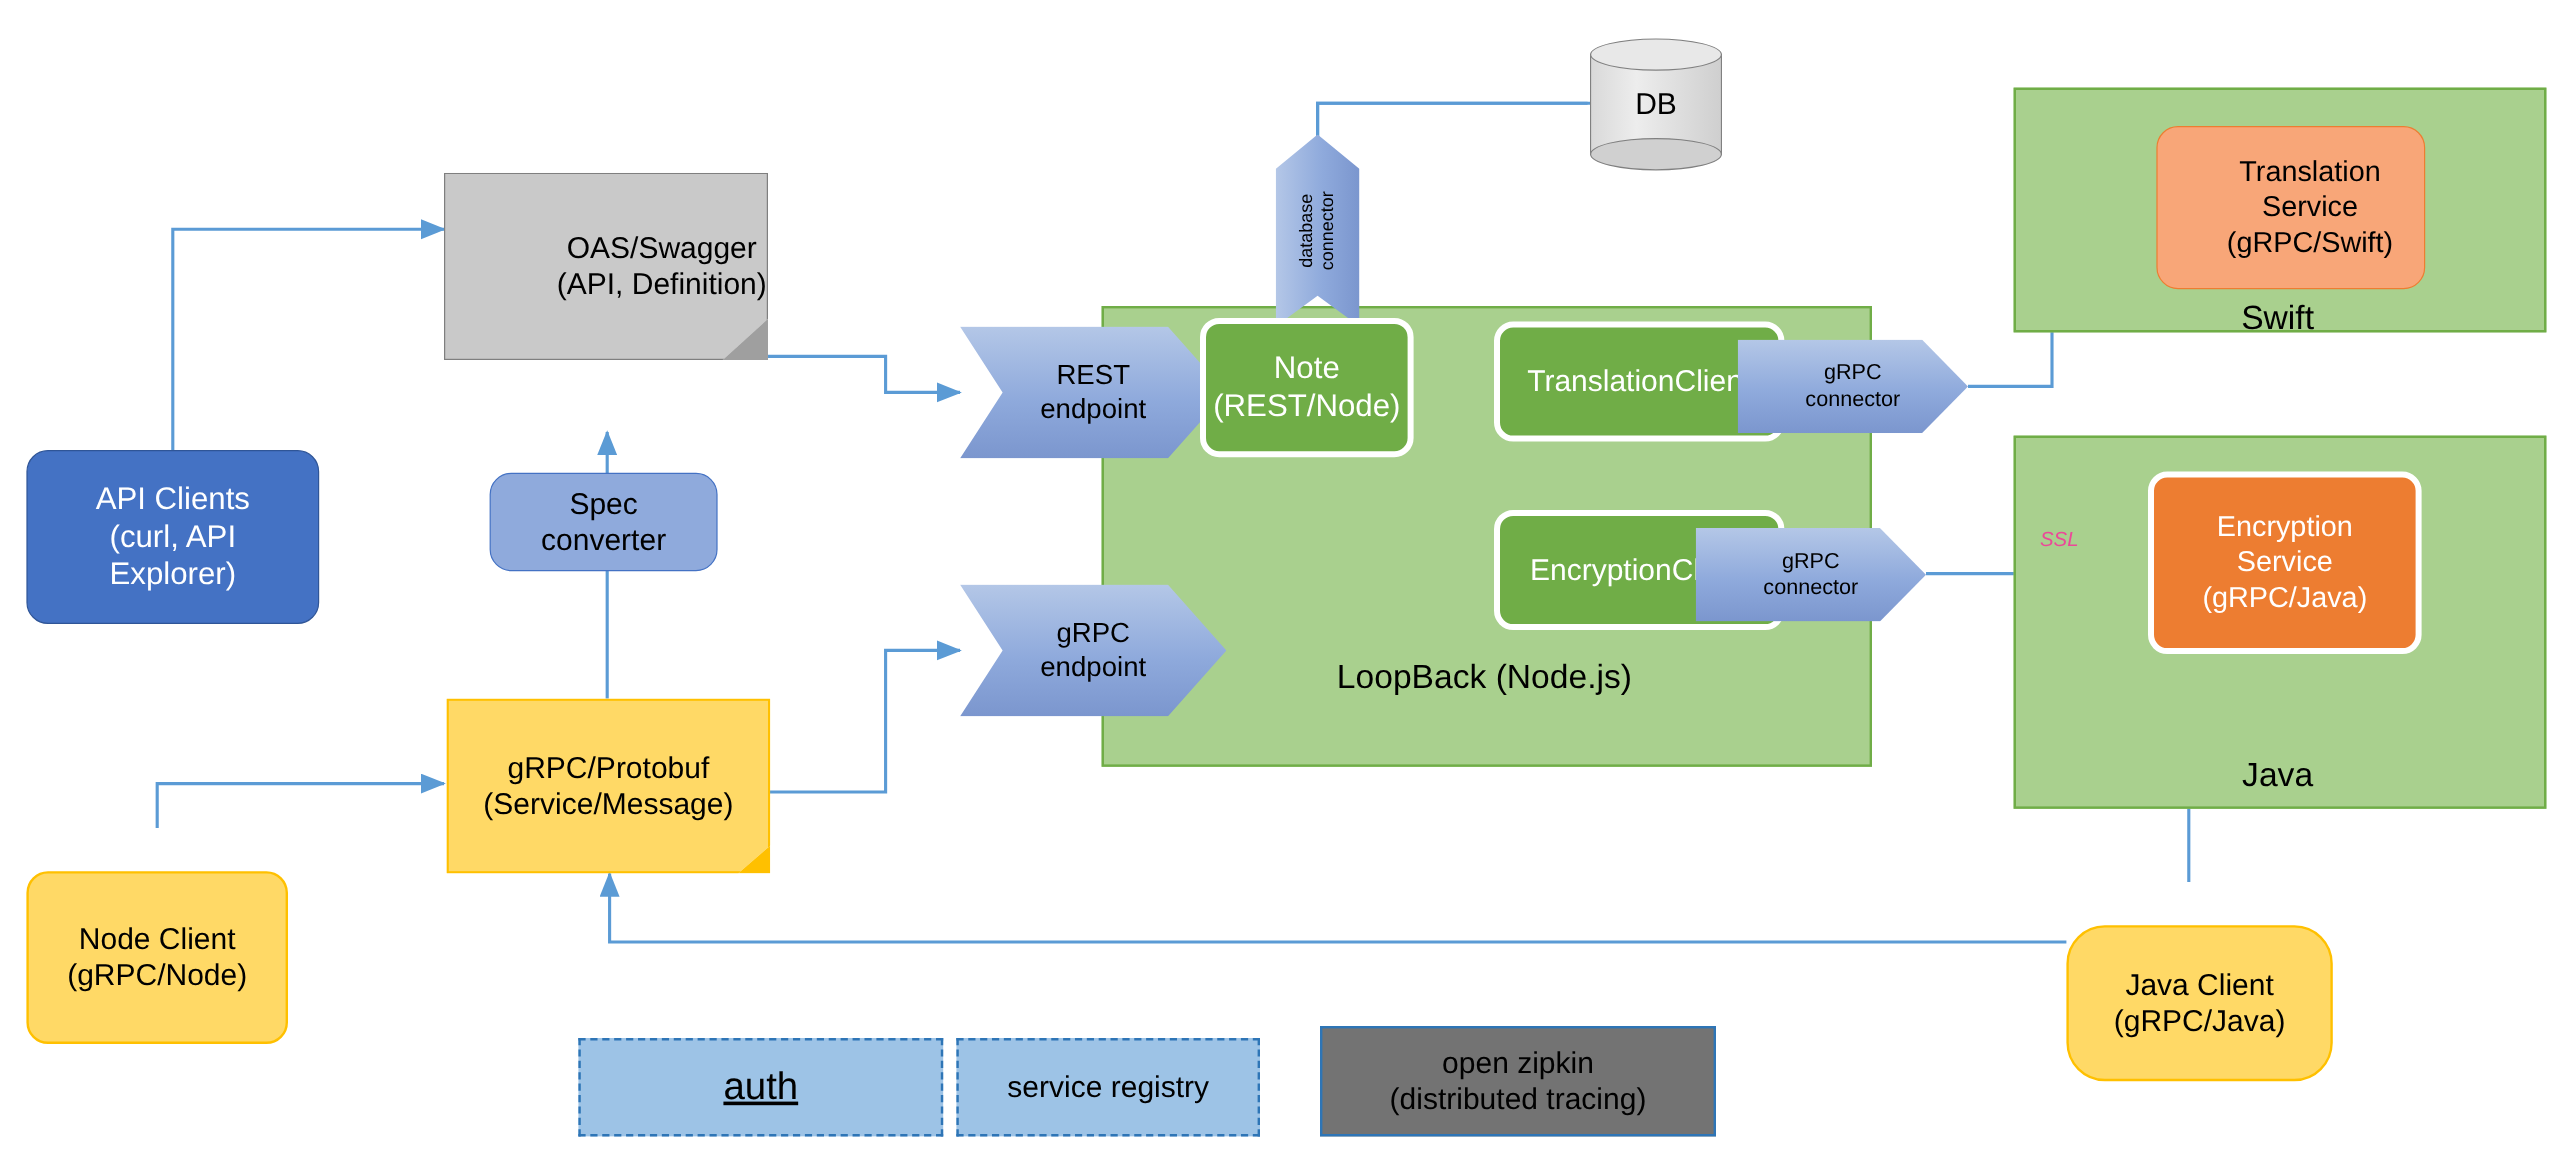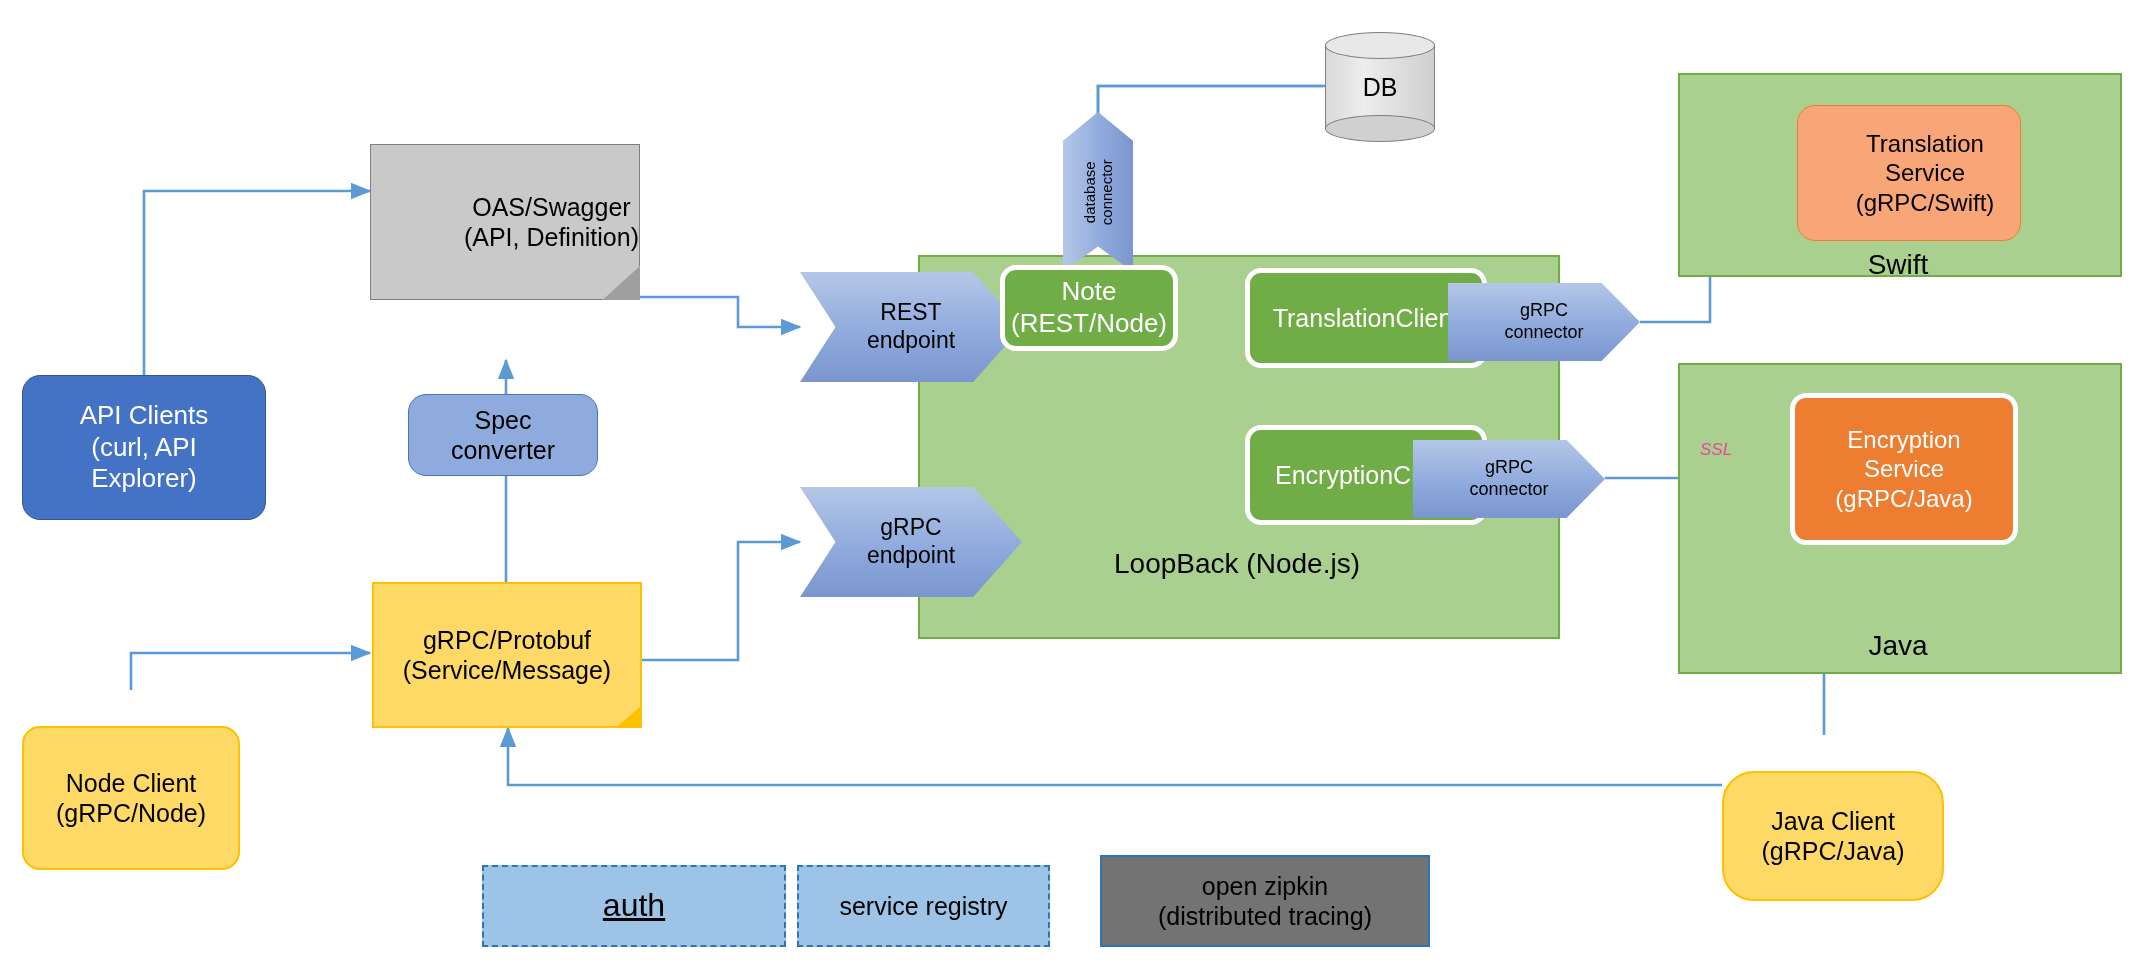--- a/index.html
+++ b/index.html
@@ -314,21 +314,21 @@
 connector</span>
   </div>
 
   <div class="cyl" style="left:1325px; top:32px; width:110px; height:110px;">
     <div class="body"></div>
     <div class="bottom"></div>
     <div class="top"></div>
     <div class="cyl-label">DB</div>
   </div>
 
-  <div class="node green-node" style="left:1000px; top:265px; width:178px; height:86px; font-size:26px;">
+  <div class="node green-node" style="left:1000px; top:265px; width:178px; height:116px; font-size:26px;">
     <span>Note
 (REST/Node)</span>
   </div>
 
   <div class="node green-node" style="left:1245px; top:268px; width:242px; height:100px; font-size:25px;">
     <span>TranslationClient</span>
   </div>
 
   <div class="node green-node" style="left:1245px; top:425px; width:242px; height:100px; font-size:25px;">
     <span>EncryptionClient</span>

